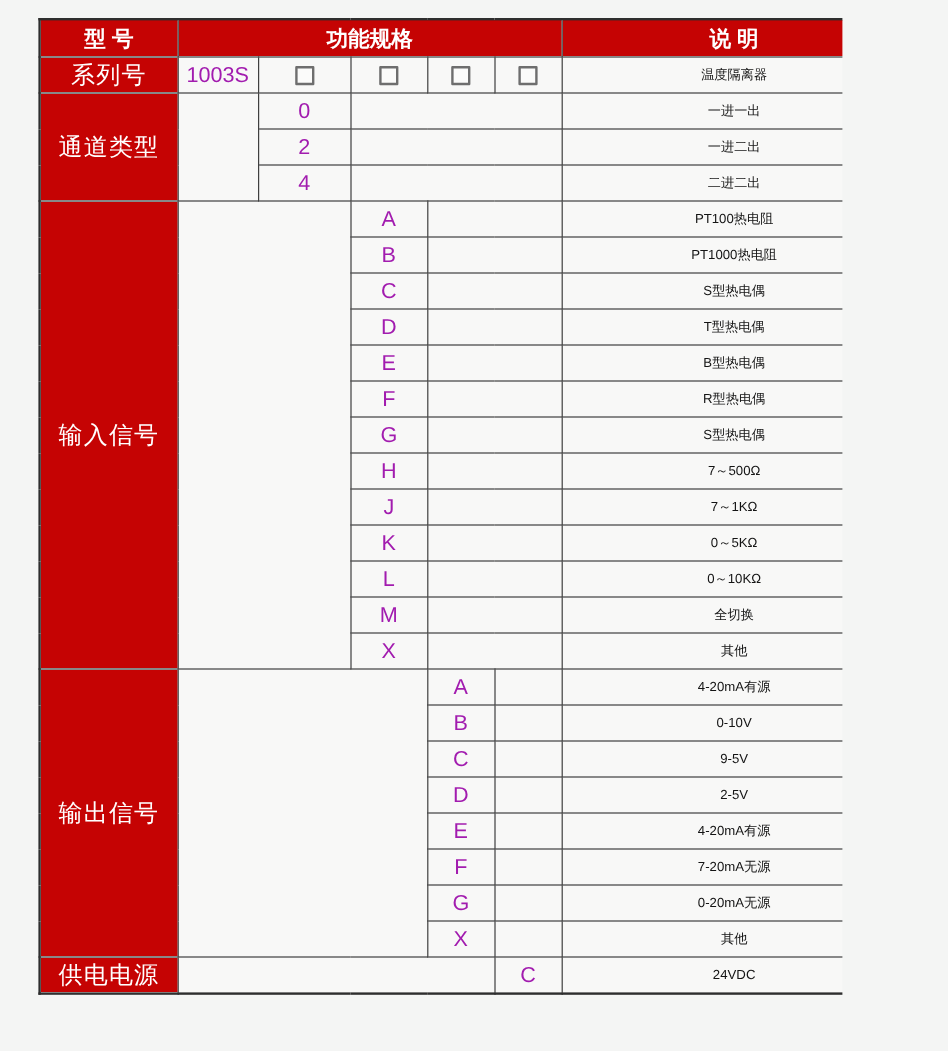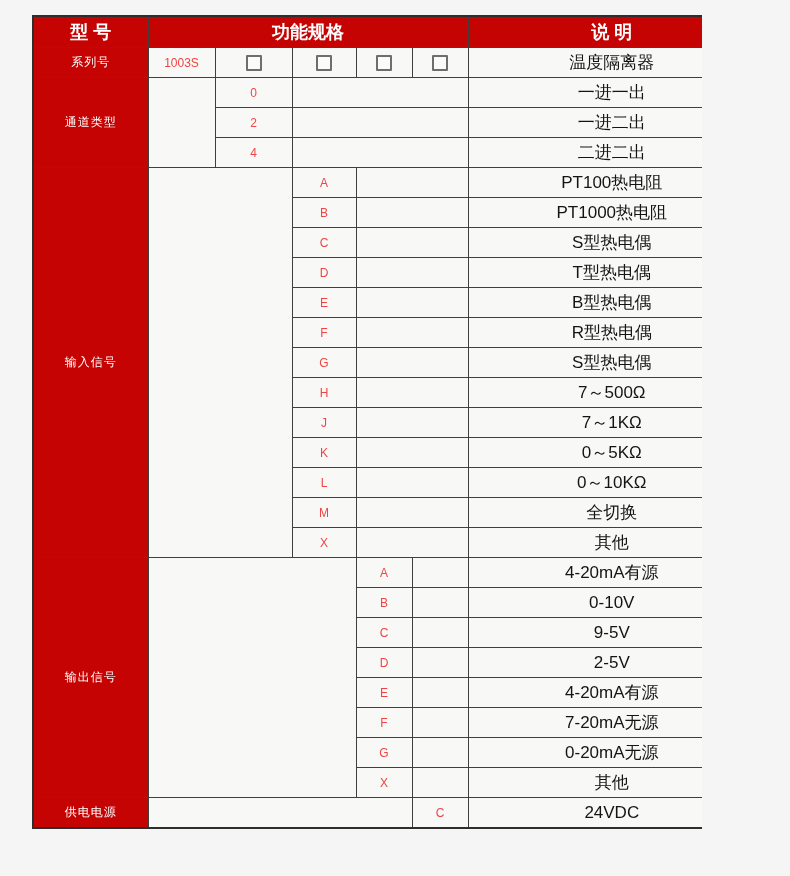--- a/index.html
+++ b/index.html
@@ -37,30 +37,30 @@
   tr.hdr td {
     height: 30px;
     font-size: 18px;
     font-weight: bold;
   }
   td.red {
     background: #c50303;
     color: #ffffff;
   }
   td.lbl {
-    font-size: 12px;
+    font-size: 20px;
     font-weight: normal;
     letter-spacing: 1px;
   }
   td.code {
-    font-size: 12px;
-    color: #ef4444;
+    font-size: 18px;
+    color: #a21caf;
   }
   td.desc {
-    font-size: 17px;
+    font-size: 11px;
     color: #141414;
   }
   td.empty {
     background: #f8f8f7;
   }
   span.cb {
     display: inline-block;
     width: 12px;
     height: 12px;
     border: 2px solid #6e6e6e;

